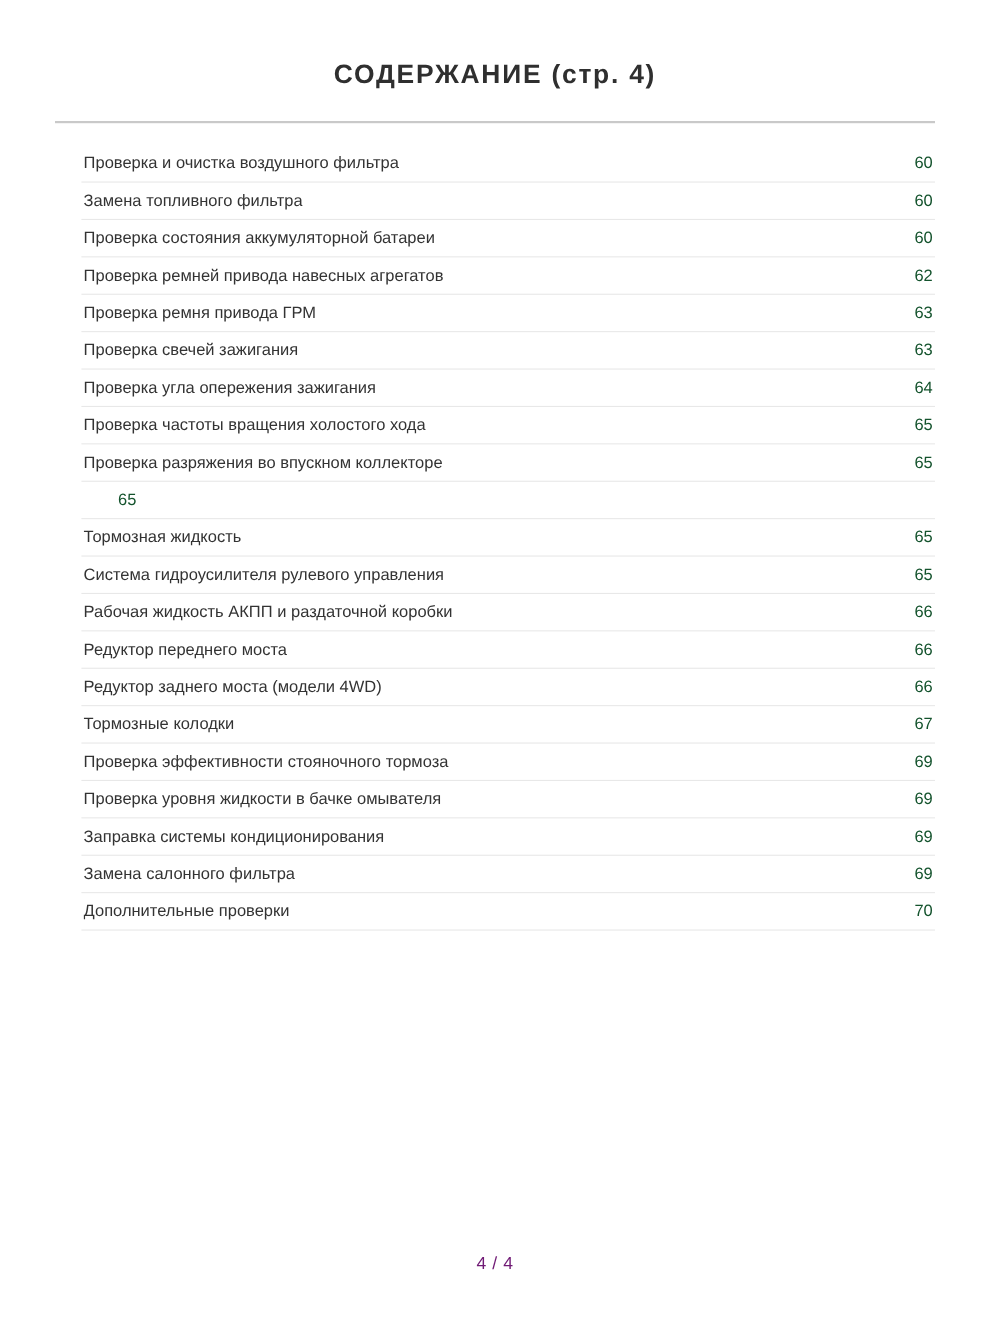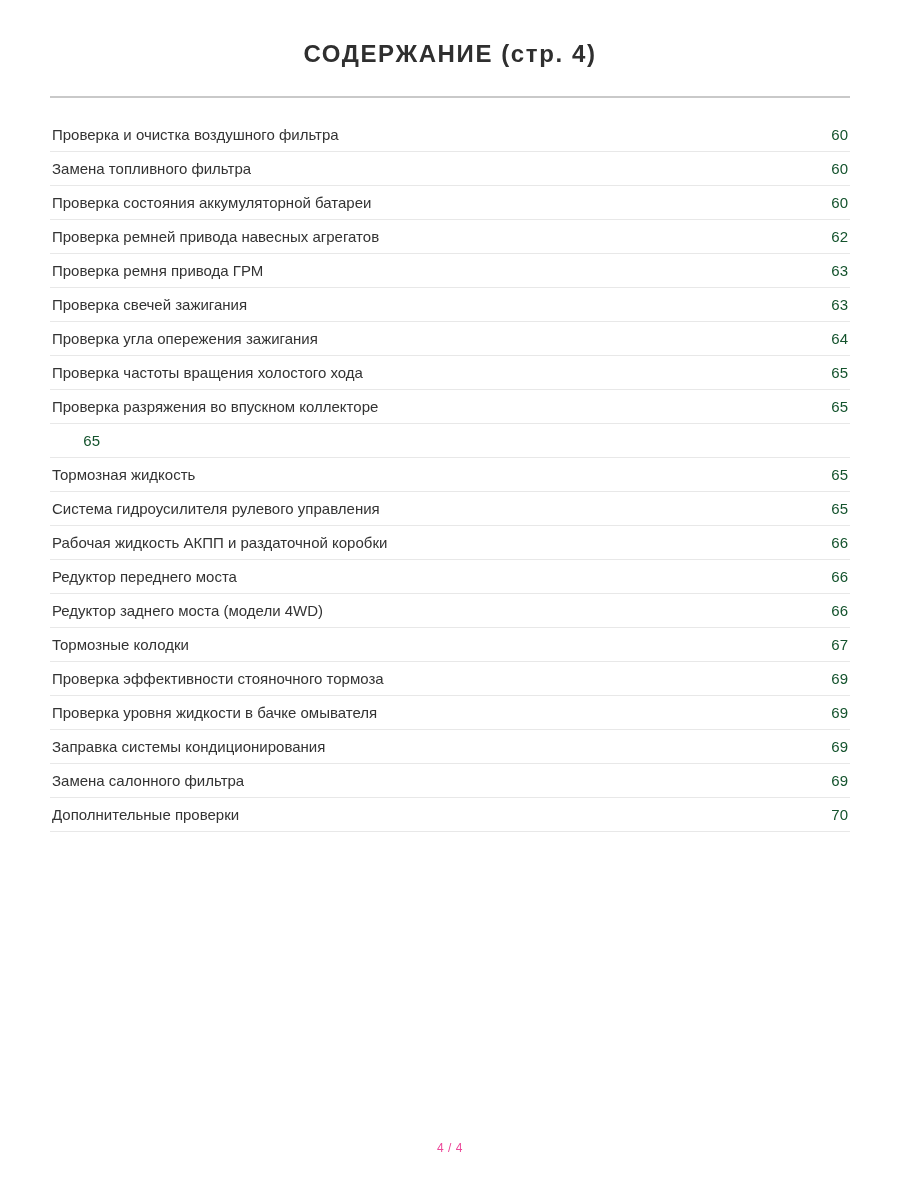--- a/index.html
+++ b/index.html
@@ -14,21 +14,21 @@
     font-family: "Liberation Sans", "DejaVu Sans", sans-serif;
     color: #333333;
     position: relative;
     overflow: hidden;
     -webkit-font-smoothing: antialiased;
   }
   .page {
     width: 900px;
     height: 868px;
     box-sizing: border-box;
-    padding: 0 50px;
+    padding: 14px 50px;
     position: relative;
     display: block;
   }
   .doc-title {
     margin: 0;
     padding-top: 39px;
     text-align: center;
     font-size: 24px;
     font-weight: bold;
     letter-spacing: 1.6px;
@@ -51,20 +51,21 @@
     margin-top: 20px;
   }
   .toc-row {
     display: flex;
     align-items: baseline;
     justify-content: space-between;
     height: 34px;
     box-sizing: border-box;
     border-bottom: 1px solid #e8e8e8;
     padding: 0 2px 0 2px;
+    margin-left: 24px;
   }
   .toc-row .entry-title {
     font-size: 15px;
     line-height: 33px;
     color: #333333;
     white-space: nowrap;
     overflow: hidden;
     text-overflow: ellipsis;
   }
   .toc-row .entry-page {
@@ -75,22 +76,22 @@
     min-width: 28px;
     flex: 0 0 auto;
     padding-left: 20px;
   }
   .page-footer {
     position: absolute;
     left: 0;
     right: 0;
     top: 1141px;
     text-align: center;
-    font-size: 12px;
-    color: #ec4899;
+    font-size: 16px;
+    color: #701a75;
     letter-spacing: 0.5px;
   }
 </style>
 </head>
 <body>
 
 <div class="page">
 
   <h1 class="doc-title">СОДЕРЖАНИЕ (стр. 4)</h1>
 

